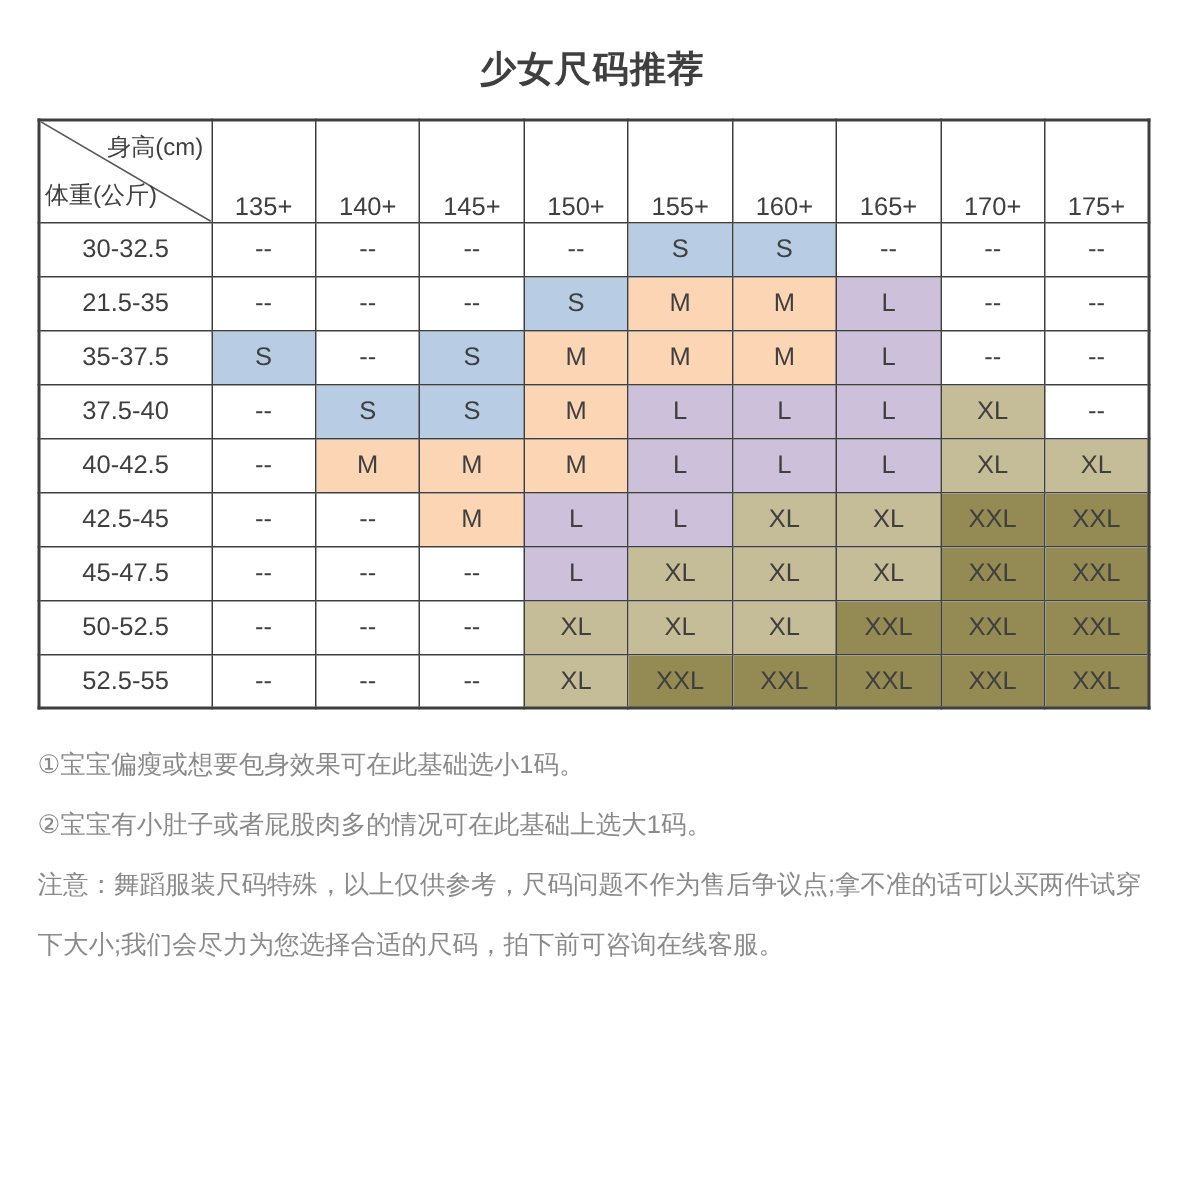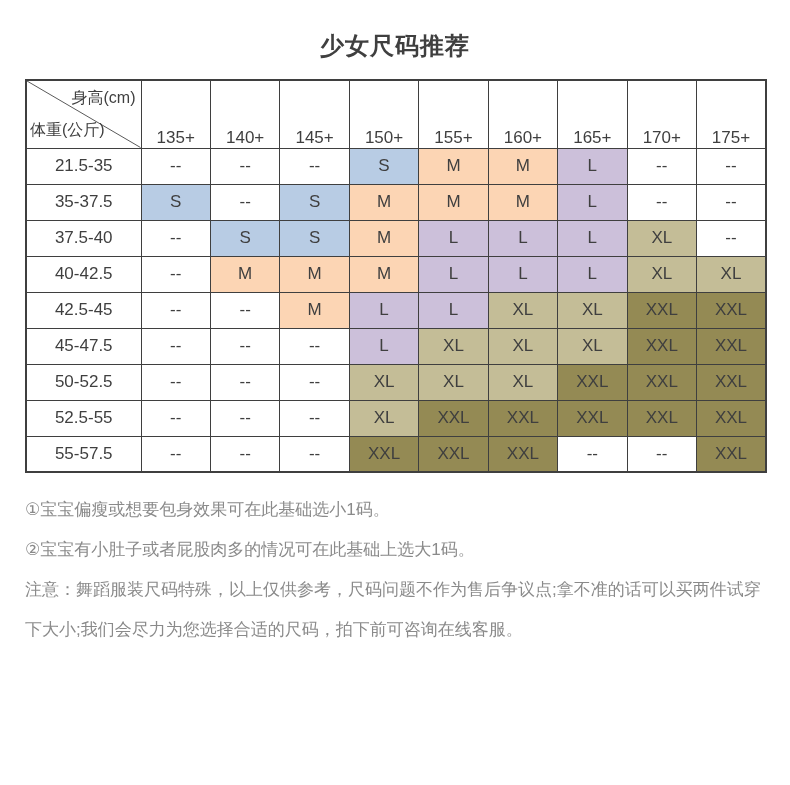--- a/index.html
+++ b/index.html
@@ -118,20 +118,32 @@
           <th class="col-header">155+</th>
           <th class="col-header">160+</th>
           <th class="col-header">165+</th>
           <th class="col-header">170+</th>
           <th class="col-header">175+</th>
         </tr>
     </thead>
     <tbody id="chart-body">
 
         <tr>
+          <td class="weight-label">30-32.5</td>
+          <td style="background-color: rgb(255, 255, 255);">--</td>
+          <td style="background-color: rgb(255, 255, 255);">--</td>
+          <td style="background-color: rgb(255, 255, 255);">--</td>
+          <td style="background-color: rgb(255, 255, 255);">--</td>
+          <td style="background-color: rgb(184, 204, 228);">S</td>
+          <td style="background-color: rgb(184, 204, 228);">S</td>
+          <td style="background-color: rgb(255, 255, 255);">--</td>
+          <td style="background-color: rgb(255, 255, 255);">--</td>
+          <td style="background-color: rgb(255, 255, 255);">--</td>
+        </tr>
+        <tr>
           <td class="weight-label">21.5-35</td>
           <td style="background-color: rgb(255, 255, 255);">--</td>
           <td style="background-color: rgb(255, 255, 255);">--</td>
           <td style="background-color: rgb(255, 255, 255);">--</td>
           <td style="background-color: rgb(184, 204, 228);">S</td>
           <td style="background-color: rgb(252, 213, 180);">M</td>
           <td style="background-color: rgb(252, 213, 180);">M</td>
           <td style="background-color: rgb(204, 192, 218);">L</td>
           <td style="background-color: rgb(255, 255, 255);">--</td>
           <td style="background-color: rgb(255, 255, 255);">--</td>
@@ -211,32 +223,20 @@
         <tr>
           <td class="weight-label">52.5-55</td>
           <td style="background-color: rgb(255, 255, 255);">--</td>
           <td style="background-color: rgb(255, 255, 255);">--</td>
           <td style="background-color: rgb(255, 255, 255);">--</td>
           <td style="background-color: rgb(196, 189, 151);">XL</td>
           <td style="background-color: rgb(148, 138, 84);">XXL</td>
           <td style="background-color: rgb(148, 138, 84);">XXL</td>
           <td style="background-color: rgb(148, 138, 84);">XXL</td>
           <td style="background-color: rgb(148, 138, 84);">XXL</td>
-          <td style="background-color: rgb(148, 138, 84);">XXL</td>
-        </tr>
-        <tr>
-          <td class="weight-label">55-57.5</td>
-          <td style="background-color: rgb(255, 255, 255);">--</td>
-          <td style="background-color: rgb(255, 255, 255);">--</td>
-          <td style="background-color: rgb(255, 255, 255);">--</td>
-          <td style="background-color: rgb(148, 138, 84);">XXL</td>
-          <td style="background-color: rgb(148, 138, 84);">XXL</td>
-          <td style="background-color: rgb(148, 138, 84);">XXL</td>
-          <td style="background-color: rgb(255, 255, 255);">--</td>
-          <td style="background-color: rgb(255, 255, 255);">--</td>
           <td style="background-color: rgb(148, 138, 84);">XXL</td>
         </tr>
       </tbody>
   </table>
 
   <div class="notes">
     <p>①宝宝偏瘦或想要包身效果可在此基础选小1码。</p>
     <p>②宝宝有小肚子或者屁股肉多的情况可在此基础上选大1码。</p>
     <p>注意：舞蹈服装尺码特殊，以上仅供参考，尺码问题不作为售后争议点;拿不准的话可以买两件试穿下大小;我们会尽力为您选择合适的尺码，拍下前可咨询在线客服。</p>
   </div>

